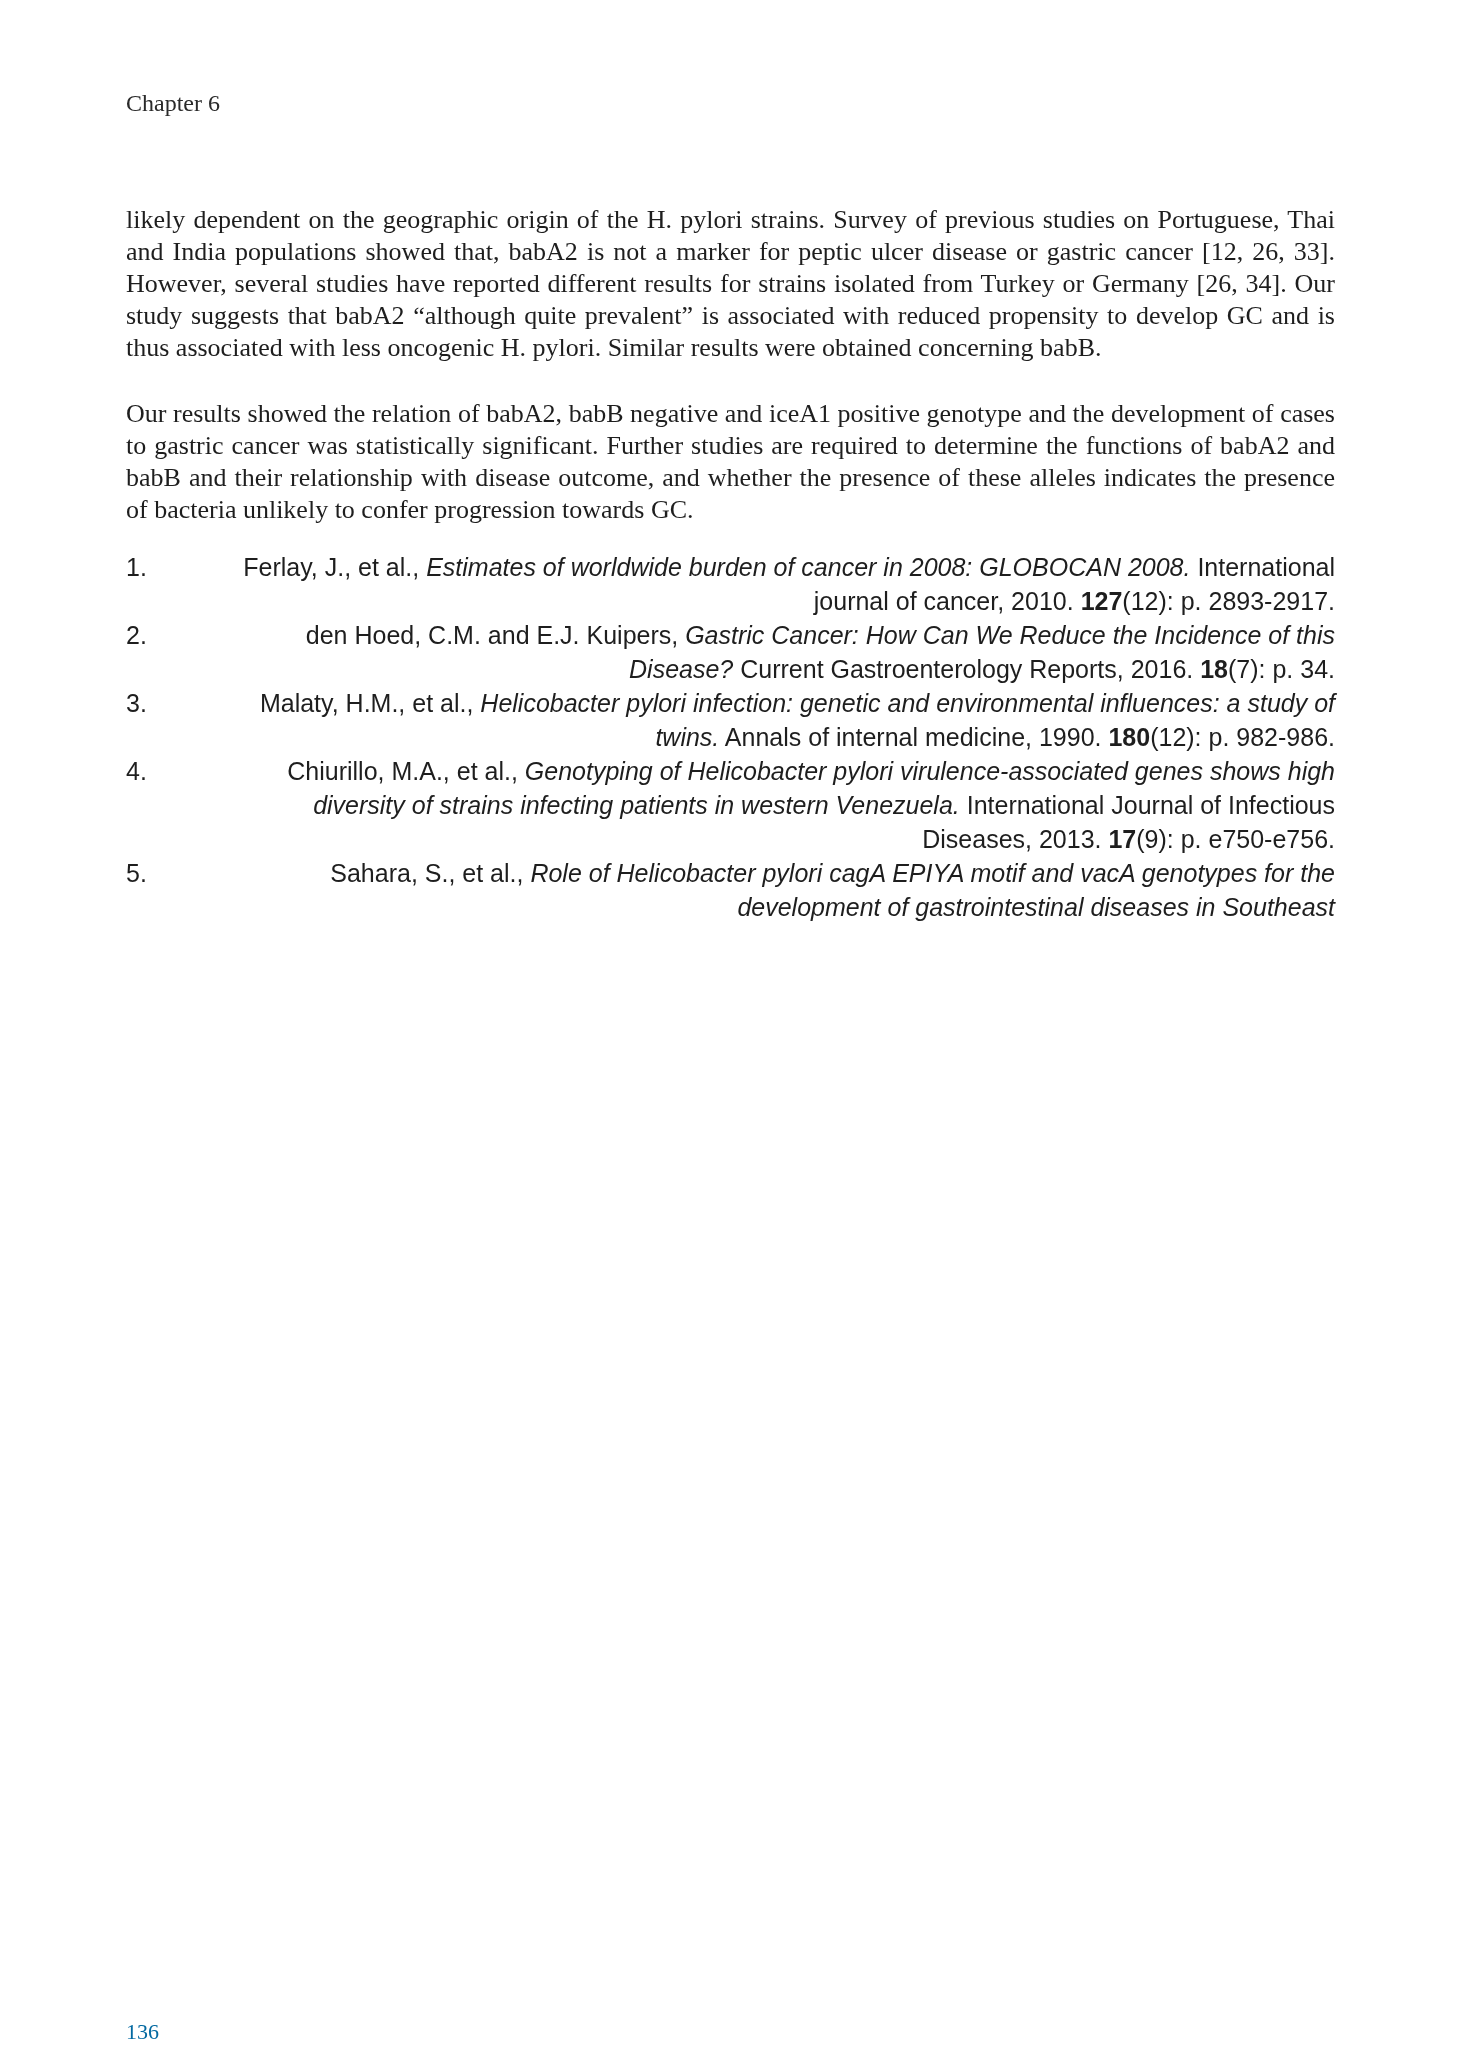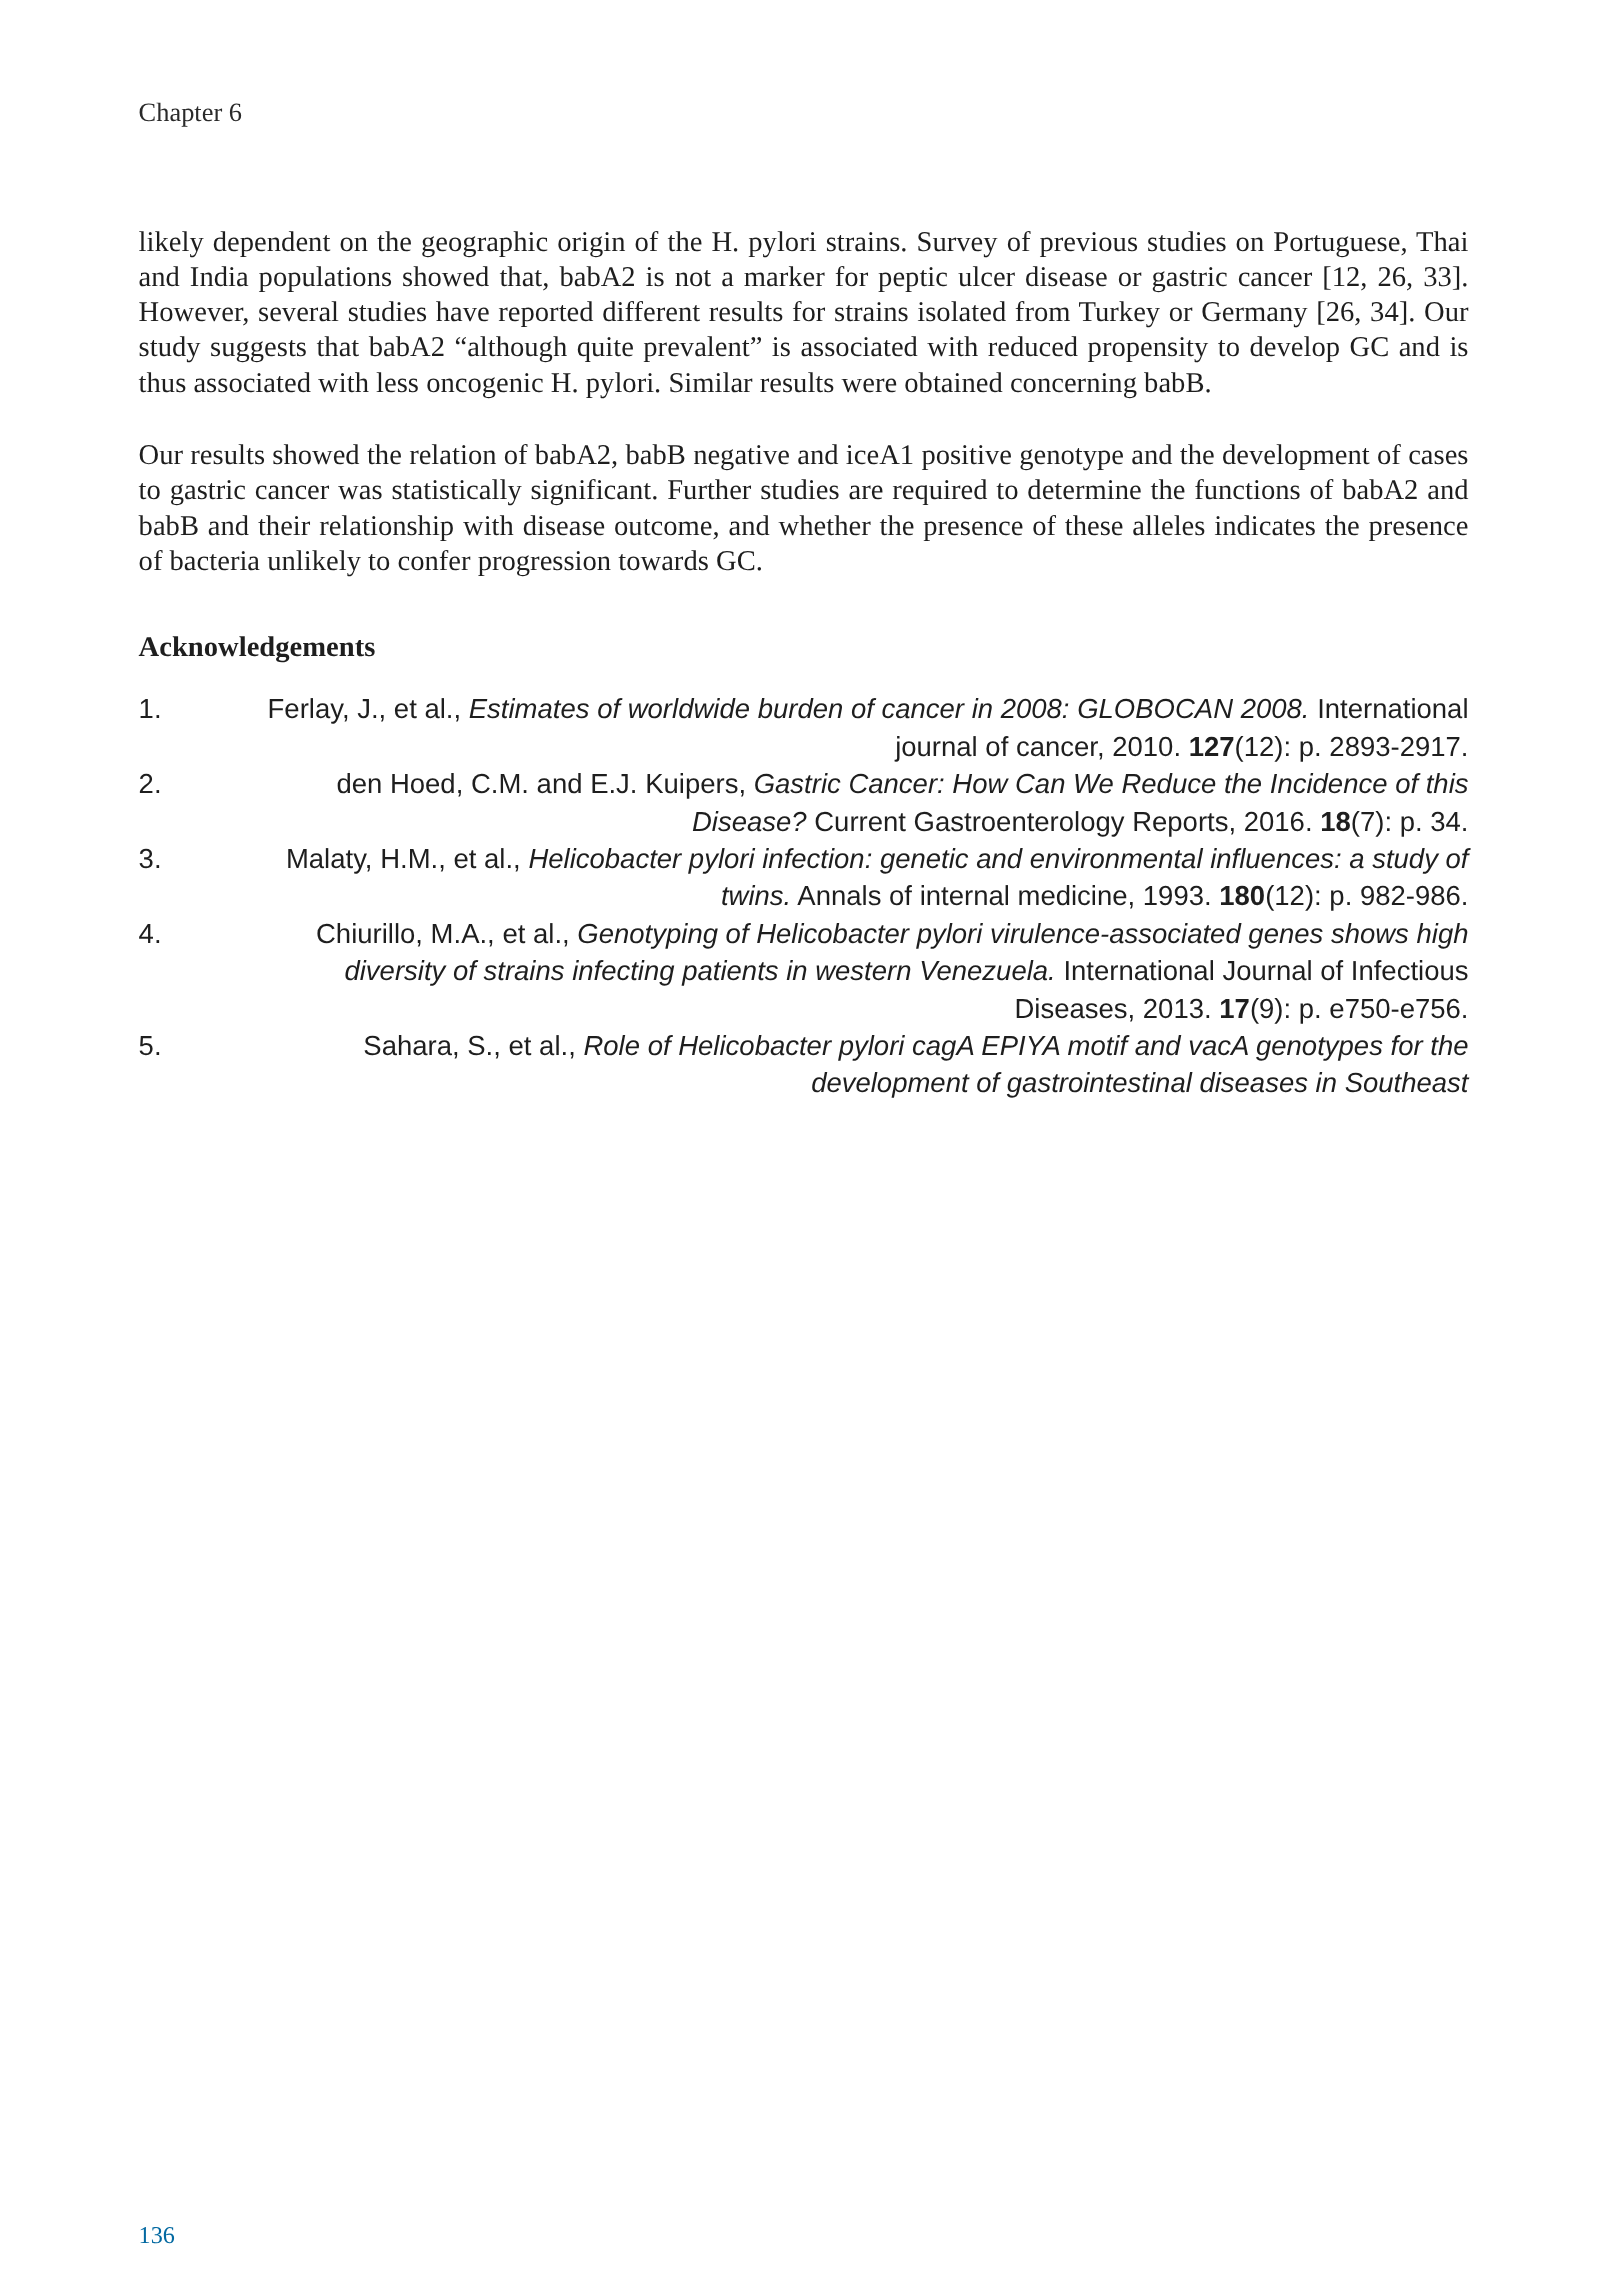--- a/index.html
+++ b/index.html
@@ -83,36 +83,35 @@
 
 <div class="page">
   <div class="content">
 
     <div class="chapter-header">Chapter 6</div>
 
     <p class="body-para para-1">likely dependent on the geographic origin of the H. pylori strains. Survey of previous studies on Portuguese, Thai and India populations showed that, babA2 is not a marker for peptic ulcer disease or gastric cancer [12, 26, 33]. However, several studies have reported different results for strains isolated from Turkey or Germany [26, 34]. Our study suggests that babA2 “although quite prevalent” is associated with reduced propensity to develop GC and is thus associated with less oncogenic H. pylori. Similar results were obtained concerning babB.</p>
 
     <p class="body-para para-2">Our results showed the relation of babA2, babB negative and iceA1 positive genotype and the development of cases to gastric cancer was statistically significant. Further studies are required to determine the functions of babA2 and babB and their relationship with disease outcome, and whether the presence of these alleles indicates the presence of bacteria unlikely to confer progression towards GC.</p>
 
-    <div class="ack-title">Acknowledgements</div>
 
 
 
     <div class="ref-list">
         <div class="ref-item">
           <div class="ref-num">1.</div>
           <div class="ref-text"><span>Ferlay, J., et al., </span><em>Estimates of worldwide burden of cancer in 2008: GLOBOCAN 2008.</em><span> International journal of cancer, 2010. </span><strong>127</strong><span>(12): p. 2893-2917.</span></div>
         </div>
         <div class="ref-item">
           <div class="ref-num">2.</div>
           <div class="ref-text"><span>den Hoed, C.M. and E.J. Kuipers, </span><em>Gastric Cancer: How Can We Reduce the Incidence of this Disease?</em><span> Current Gastroenterology Reports, 2016. </span><strong>18</strong><span>(7): p. 34.</span></div>
         </div>
         <div class="ref-item">
           <div class="ref-num">3.</div>
-          <div class="ref-text"><span>Malaty, H.M., et al., </span><em>Helicobacter pylori infection: genetic and environmental influences: a study of twins.</em><span> Annals of internal medicine, 1993. </span><strong>180</strong><span>(12): p. 982-986.</span></div>
+          <div class="ref-text"><span>Malaty, H.M., et al., </span><em>Helicobacter pylori infection: genetic and environmental influences: a study of twins.</em><span> Annals of internal medicine, 1990. </span><strong>180</strong><span>(12): p. 982-986.</span></div>
         </div>
         <div class="ref-item">
           <div class="ref-num">4.</div>
           <div class="ref-text"><span>Chiurillo, M.A., et al., </span><em>Genotyping of Helicobacter pylori virulence-associated genes shows high diversity of strains infecting patients in western Venezuela.</em><span> International Journal of Infectious Diseases, 2013. </span><strong>17</strong><span>(9): p. e750-e756.</span></div>
         </div>
         <div class="ref-item">
           <div class="ref-num">5.</div>
           <div class="ref-text"><span>Sahara, S., et al., </span><em>Role of Helicobacter pylori cagA EPIYA motif and vacA genotypes for the development of gastrointestinal diseases in Southeast</em></div>
         </div>
       </div>

